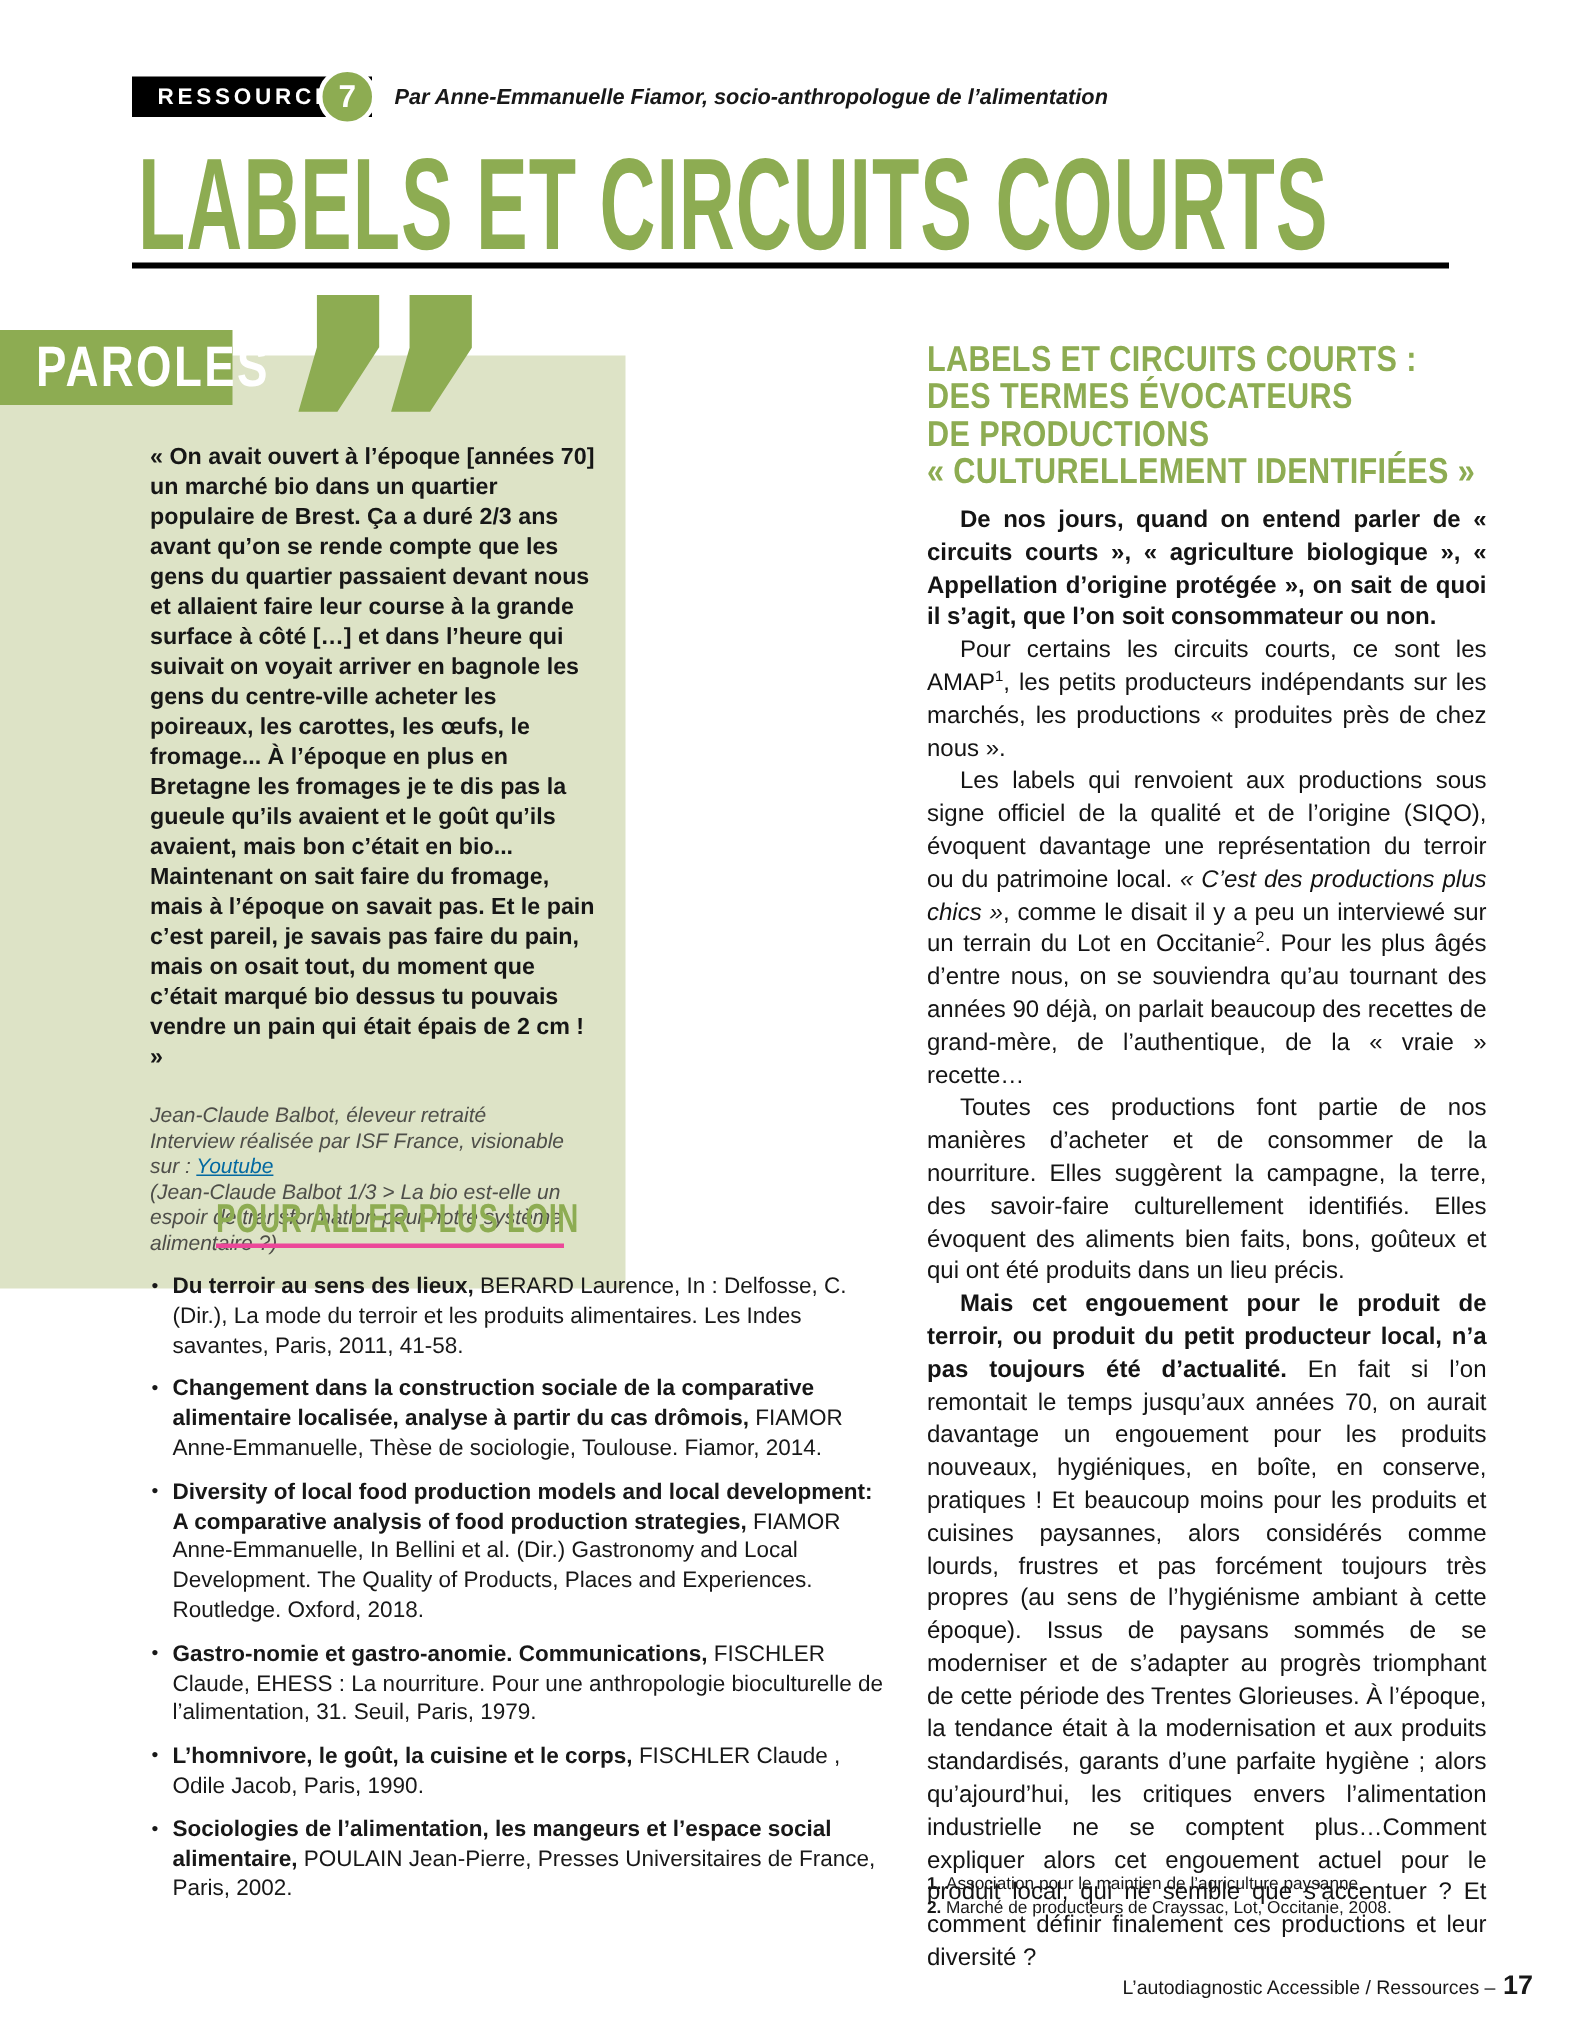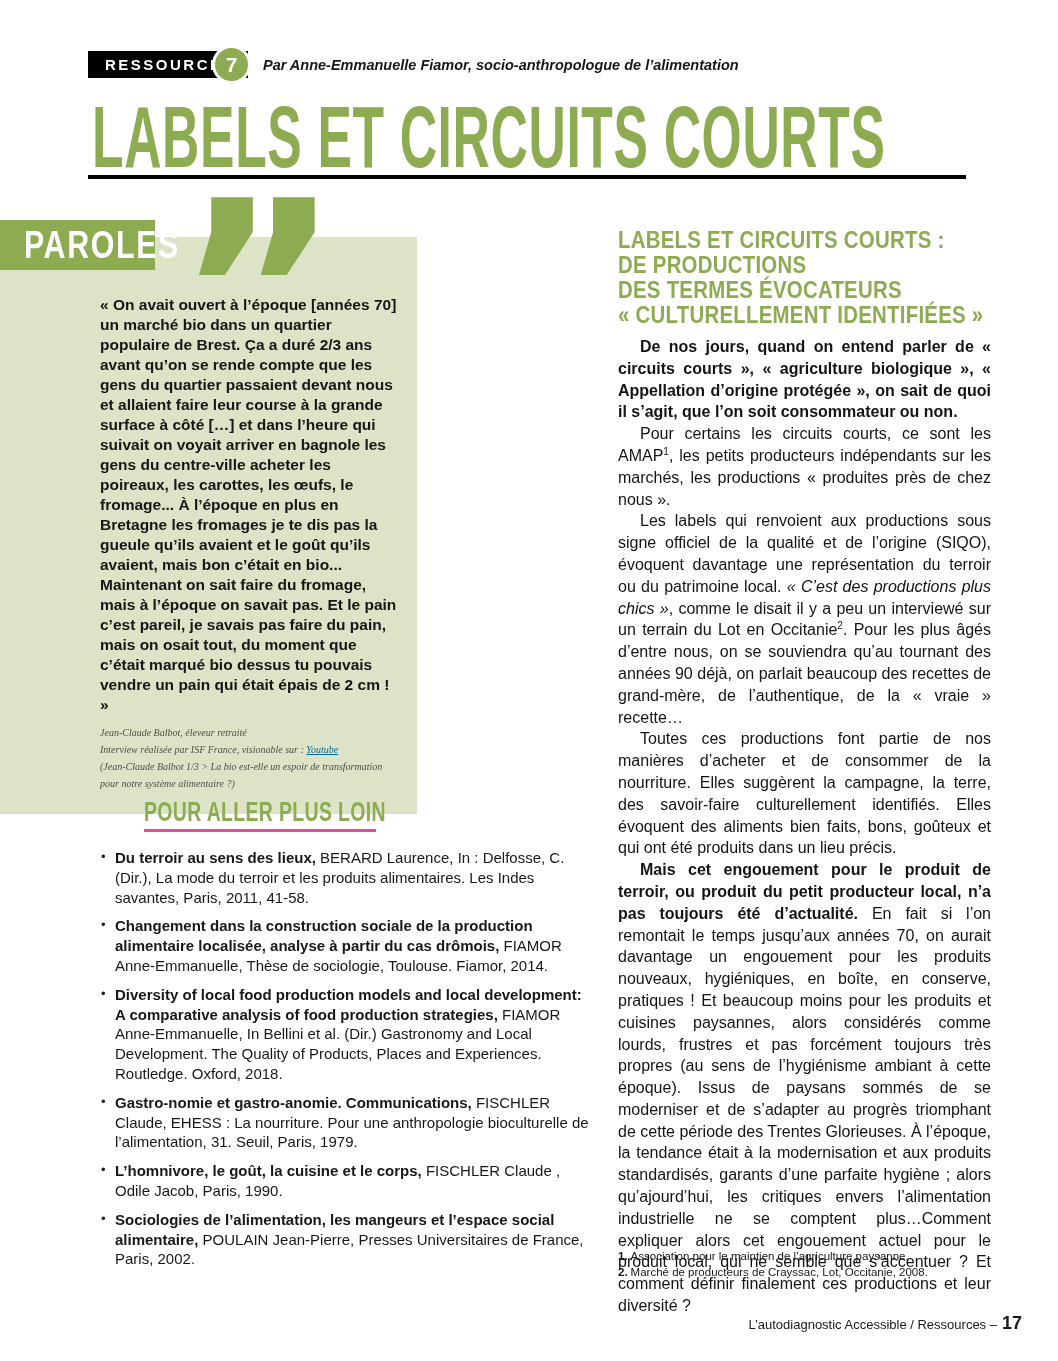--- a/index.html
+++ b/index.html
@@ -27,21 +27,21 @@
 
   
   .quote-box{position:absolute;left:0;top:237px;width:417px;min-height:482px;background:var(--light-green);
     padding:58px 18px 22px 100px;}
   .paroles-bar{position:absolute;left:0;top:220px;width:155px;height:50px;background:var(--green);z-index:3;}
   .paroles-bar span{display:inline-block;color:#fff;font-weight:bold;font-size:38px;line-height:50px;
     padding-left:30px;letter-spacing:2px;transform:scaleX(0.8);transform-origin:0 50%;white-space:nowrap;}
   .quote-glyph{position:absolute;left:176px;top:168px;z-index:2;color:var(--green);
     font-family:"DejaVu Sans",sans-serif;font-weight:bold;font-size:250px;line-height:1;pointer-events:none;}
   .quote-text{font-weight:bold;font-size:15.5px;line-height:20px;color:#161616;}
-  .attribution{margin-top:9px;font-style:italic;font-size:10px;line-height:17px;color:#4e4e49;font-family:Liberation Serif, serif;}
+  .attribution{margin-top:20px;font-style:italic;font-size:14px;line-height:17px;color:#4e4e49;}
   .attribution a{color:#0369a1;text-decoration:underline;cursor:pointer;}
 
   
   .further{position:absolute;left:100px;top:799px;width:492px;}
   .further h2{width:232px;border-bottom:3px solid #ec4899;padding-bottom:2px;height:33px;overflow:visible;white-space:nowrap;margin-left:44px;}
   .further h2 span{display:inline-block;color:var(--green);font-weight:bold;font-size:27px;line-height:1;
     transform:scaleX(0.72);transform-origin:0 0;white-space:nowrap;letter-spacing:0.5px;}
   .further ul{margin-top:16px;list-style:none;}
   .further li{position:relative;padding-left:15px;margin-bottom:9px;font-size:15px;line-height:1.32;}
   .further li::before{content:"•";position:absolute;left:1px;top:0;font-size:13px;}
@@ -94,33 +94,33 @@
     <span>PAROLES</span>
   </div>
   <div class="quote-glyph">”</div>
 
   <div class="further">
     <h2>
       <span>POUR ALLER PLUS LOIN</span>
     </h2>
     <ul id="further-list">
         <li><span class="ref-title">Du terroir au sens des lieux,</span><span> BERARD Laurence, In : Delfosse, C. (Dir.), La mode du terroir et les produits alimentaires. Les Indes savantes, Paris, 2011, 41-58.</span></li>
-        <li><span class="ref-title">Changement dans la construction sociale de la production alimentaire localisée, analyse à partir du cas drômois,</span><span> FIAMOR Anne-Emmanuelle, Thèse de sociologie, Toulouse. Fiamor, 2014.</span></li>
+        <li><span class="ref-title">Changement dans la construction sociale de la comparative alimentaire localisée, analyse à partir du cas drômois,</span><span> FIAMOR Anne-Emmanuelle, Thèse de sociologie, Toulouse. Fiamor, 2014.</span></li>
         <li><span class="ref-title">Diversity of local food production models and local development: A comparative analysis of food production strategies,</span><span> FIAMOR Anne-Emmanuelle, In Bellini et al. (Dir.) Gastronomy and Local Development. The Quality of Products, Places and Experiences. Routledge. Oxford, 2018.</span></li>
         <li><span class="ref-title">Gastro-nomie et gastro-anomie. Communications,</span><span> FISCHLER Claude, EHESS : La nourriture. Pour une anthropologie bioculturelle de l’alimentation, 31. Seuil, Paris, 1979.</span></li>
         <li><span class="ref-title">L’homnivore, le goût, la cuisine et le corps,</span><span> FISCHLER Claude , Odile Jacob, Paris, 1990.</span></li>
         <li><span class="ref-title">Sociologies de l’alimentation, les mangeurs et l’espace social alimentaire,</span><span> POULAIN Jean-Pierre, Presses Universitaires de France, Paris, 2002.</span></li>
       </ul>
   </div>
 
   <div class="article">
     <div class="article-heading" id="article-heading">
         <div class="hline"><span>LABELS ET CIRCUITS COURTS :</span></div>
+        <div class="hline"><span>DES TERMES ÉVOCATEURS</span></div>
         <div class="hline"><span>DE PRODUCTIONS</span></div>
-        <div class="hline"><span>DES TERMES ÉVOCATEURS</span></div>
         <div class="hline"><span>« CULTURELLEMENT IDENTIFIÉES »</span></div>
       </div>
     <div class="article-body" id="article-paragraphs">
         <p><span class="b">De nos jours, quand on entend parler de « circuits courts », « agriculture biologique », « Appellation d’origine protégée », on sait de quoi il s’agit, que l’on soit consommateur ou non.</span></p>
         <p><span>Pour certains les circuits courts, ce sont les AMAP</span><span><sup>1</sup></span><span>, les petits producteurs indépendants sur les marchés, les productions « produites près de chez nous ».</span></p>
         <p><span>Les labels qui renvoient aux productions sous signe officiel de la qualité et de l’origine (SIQO), évoquent davantage une représentation du terroir ou du patrimoine local. </span><span class="i">« C’est des productions plus chics »</span><span>, comme le disait il y a peu un interviewé sur un terrain du Lot en Occitanie</span><span><sup>2</sup></span><span>. Pour les plus âgés d’entre nous, on se souviendra qu’au tournant des années 90 déjà, on parlait beaucoup des recettes de grand-mère, de l’authentique, de la « vraie » recette…</span></p>
         <p><span>Toutes ces productions font partie de nos manières d’acheter et de consommer de la nourriture. Elles suggèrent la campagne, la terre, des savoir-faire culturellement identifiés. Elles évoquent des aliments bien faits, bons, goûteux et qui ont été produits dans un lieu précis.</span></p>
         <p><span class="b">Mais cet engouement pour le produit de terroir, ou produit du petit producteur local, n’a pas toujours été d’actualité. </span><span>En fait si l’on remontait le temps jusqu’aux années 70, on aurait davantage un engouement pour les produits nouveaux, hygiéniques, en boîte, en conserve, pratiques ! Et beaucoup moins pour les produits et cuisines paysannes, alors considérés comme lourds, frustres et pas forcément toujours très propres (au sens de l’hygiénisme ambiant à cette époque). Issus de paysans sommés de se moderniser et de s’adapter au progrès triomphant de cette période des Trentes Glorieuses. À l’époque, la tendance était à la modernisation et aux produits standardisés, garants d’une parfaite hygiène ; alors qu’ajourd’hui, les critiques envers l’alimentation industrielle ne se comptent plus…Comment expliquer alors cet engouement actuel pour le produit local, qui ne semble que s’accentuer ? Et comment définir finalement ces productions et leur diversité ?</span></p>
       </div>
   </div>

